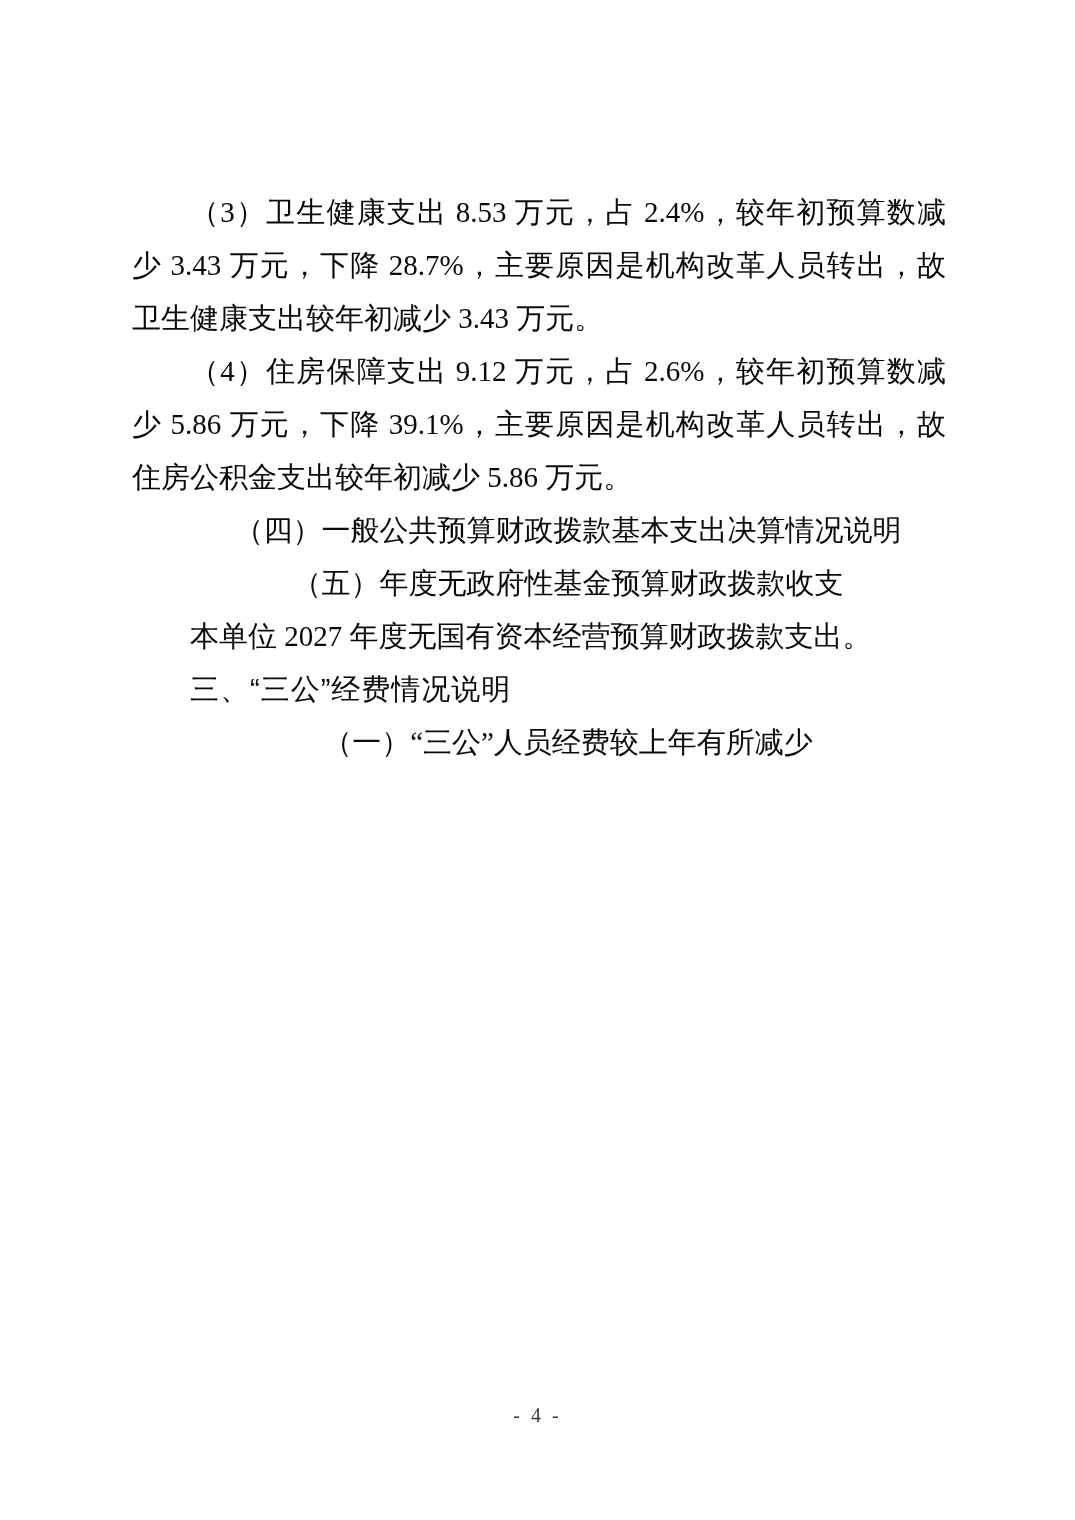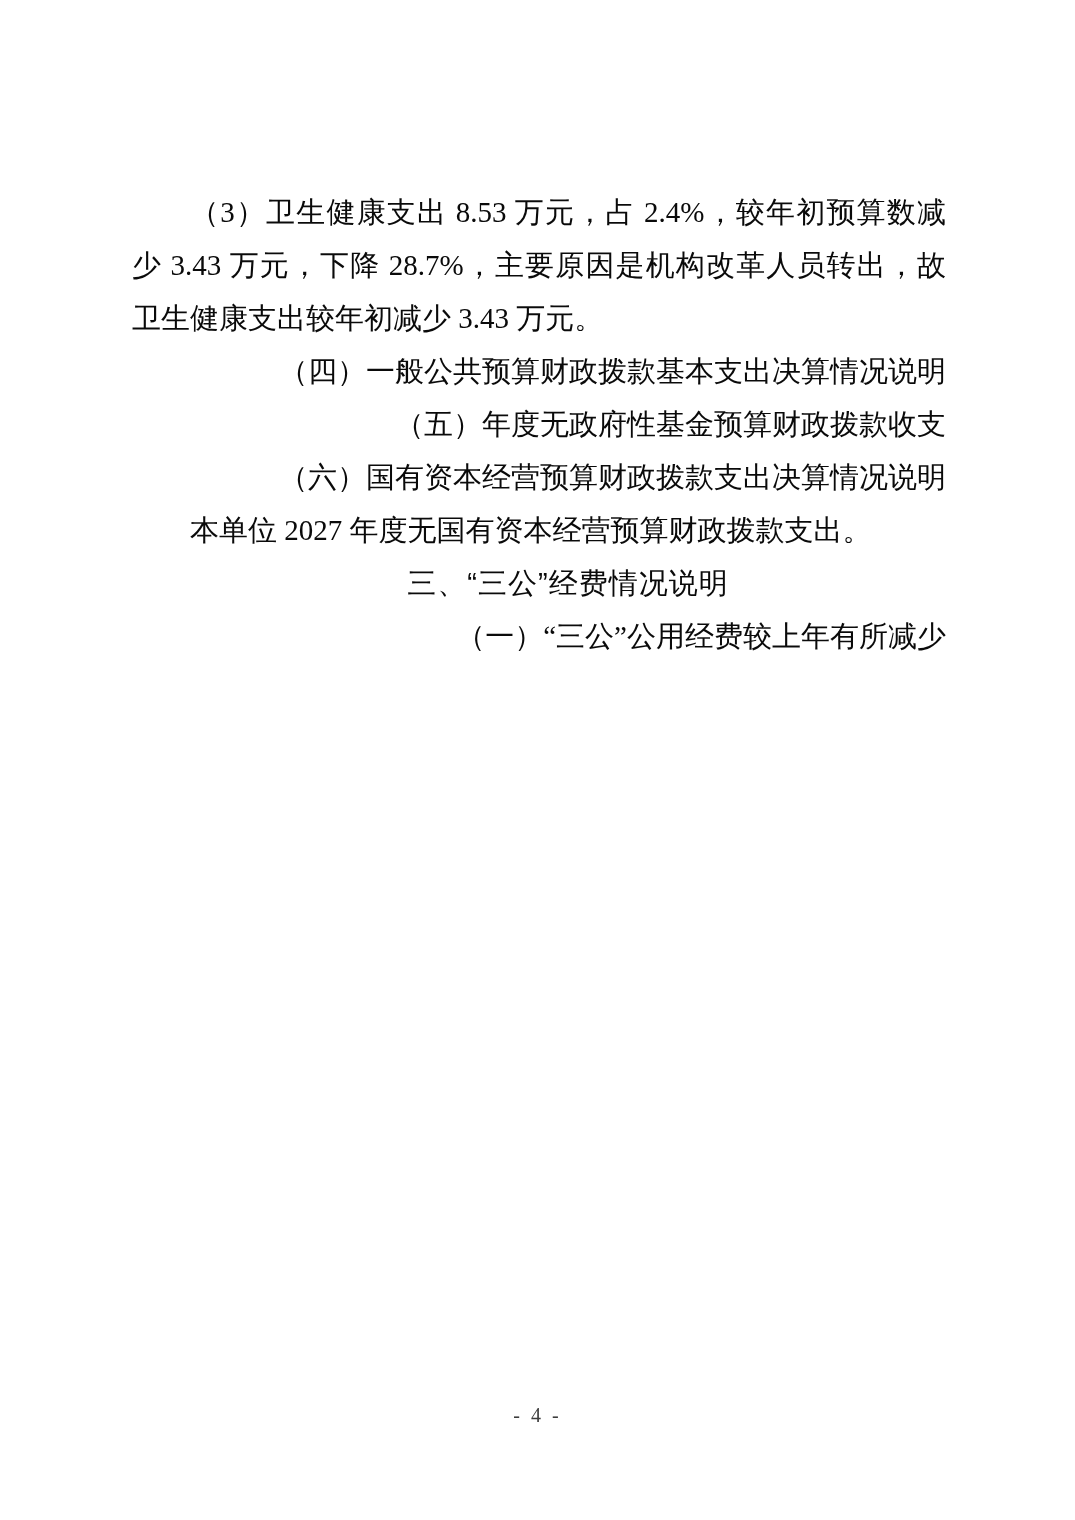--- a/index.html
+++ b/index.html
@@ -31,26 +31,26 @@
     font-weight: normal;
   }
   .para-body {
     text-align: justify;
     text-align-last: left;
     text-indent: 2em;
   }
   .para-heading {
     font-weight: bold;
     text-indent: 2em;
-    text-align: right;
+    text-align: center;
   }
   .para-heading-major {
     font-weight: bold;
     text-indent: 2em;
-    text-align: center;
+    text-align: left;
     font-family: "Liberation Sans", "DejaVu Sans", sans-serif;
     letter-spacing: 1px;
   }
   .footer {
     position: absolute;
     left: 0;
     top: 1400px;
     width: 100%;
     text-align: center;
     font-size: 20px;
@@ -59,22 +59,22 @@
     letter-spacing: 3px;
     font-family: "Liberation Serif", "DejaVu Serif", serif;
   }
 </style>
 </head>
 <body>
 
 <div class="page">
   <div class="content">
     <p class="para-body">（3）卫生健康支出 8.53 万元，占 2.4%，较年初预算数减少 3.43 万元，下降 28.7%，主要原因是机构改革人员转出，故卫生健康支出较年初减少 3.43 万元。</p>
+    <p class="para-body">（4）住房保障支出 9.12 万元，占 2.6%，较年初预算数减少 5.86 万元，下降 39.1%，主要原因是机构改革人员转出，故住房公积金支出较年初减少 5.86 万元。</p>
     <h3 class="para-heading">（四）一般公共预算财政拨款基本支出决算情况说明</h3>
     <h3 class="para-heading">（五）年度无政府性基金预算财政拨款收支</h3>
-    <h3 class="para-heading">（六）国有资本经营预算财政拨款支出决算情况说明</h3>
     <p class="para-body">本单位 2027 年度无国有资本经营预算财政拨款支出。</p>
     <h2 class="para-heading-major">三、“三公”经费情况说明</h2>
-    <h3 class="para-heading">（一）“三公”公用经费较上年有所减少</h3>
+    <h3 class="para-heading">（一）“三公”人员经费较上年有所减少</h3>
   </div>
 
   <div class="footer">- 4 -</div>
 </div>
 
 </body></html>

